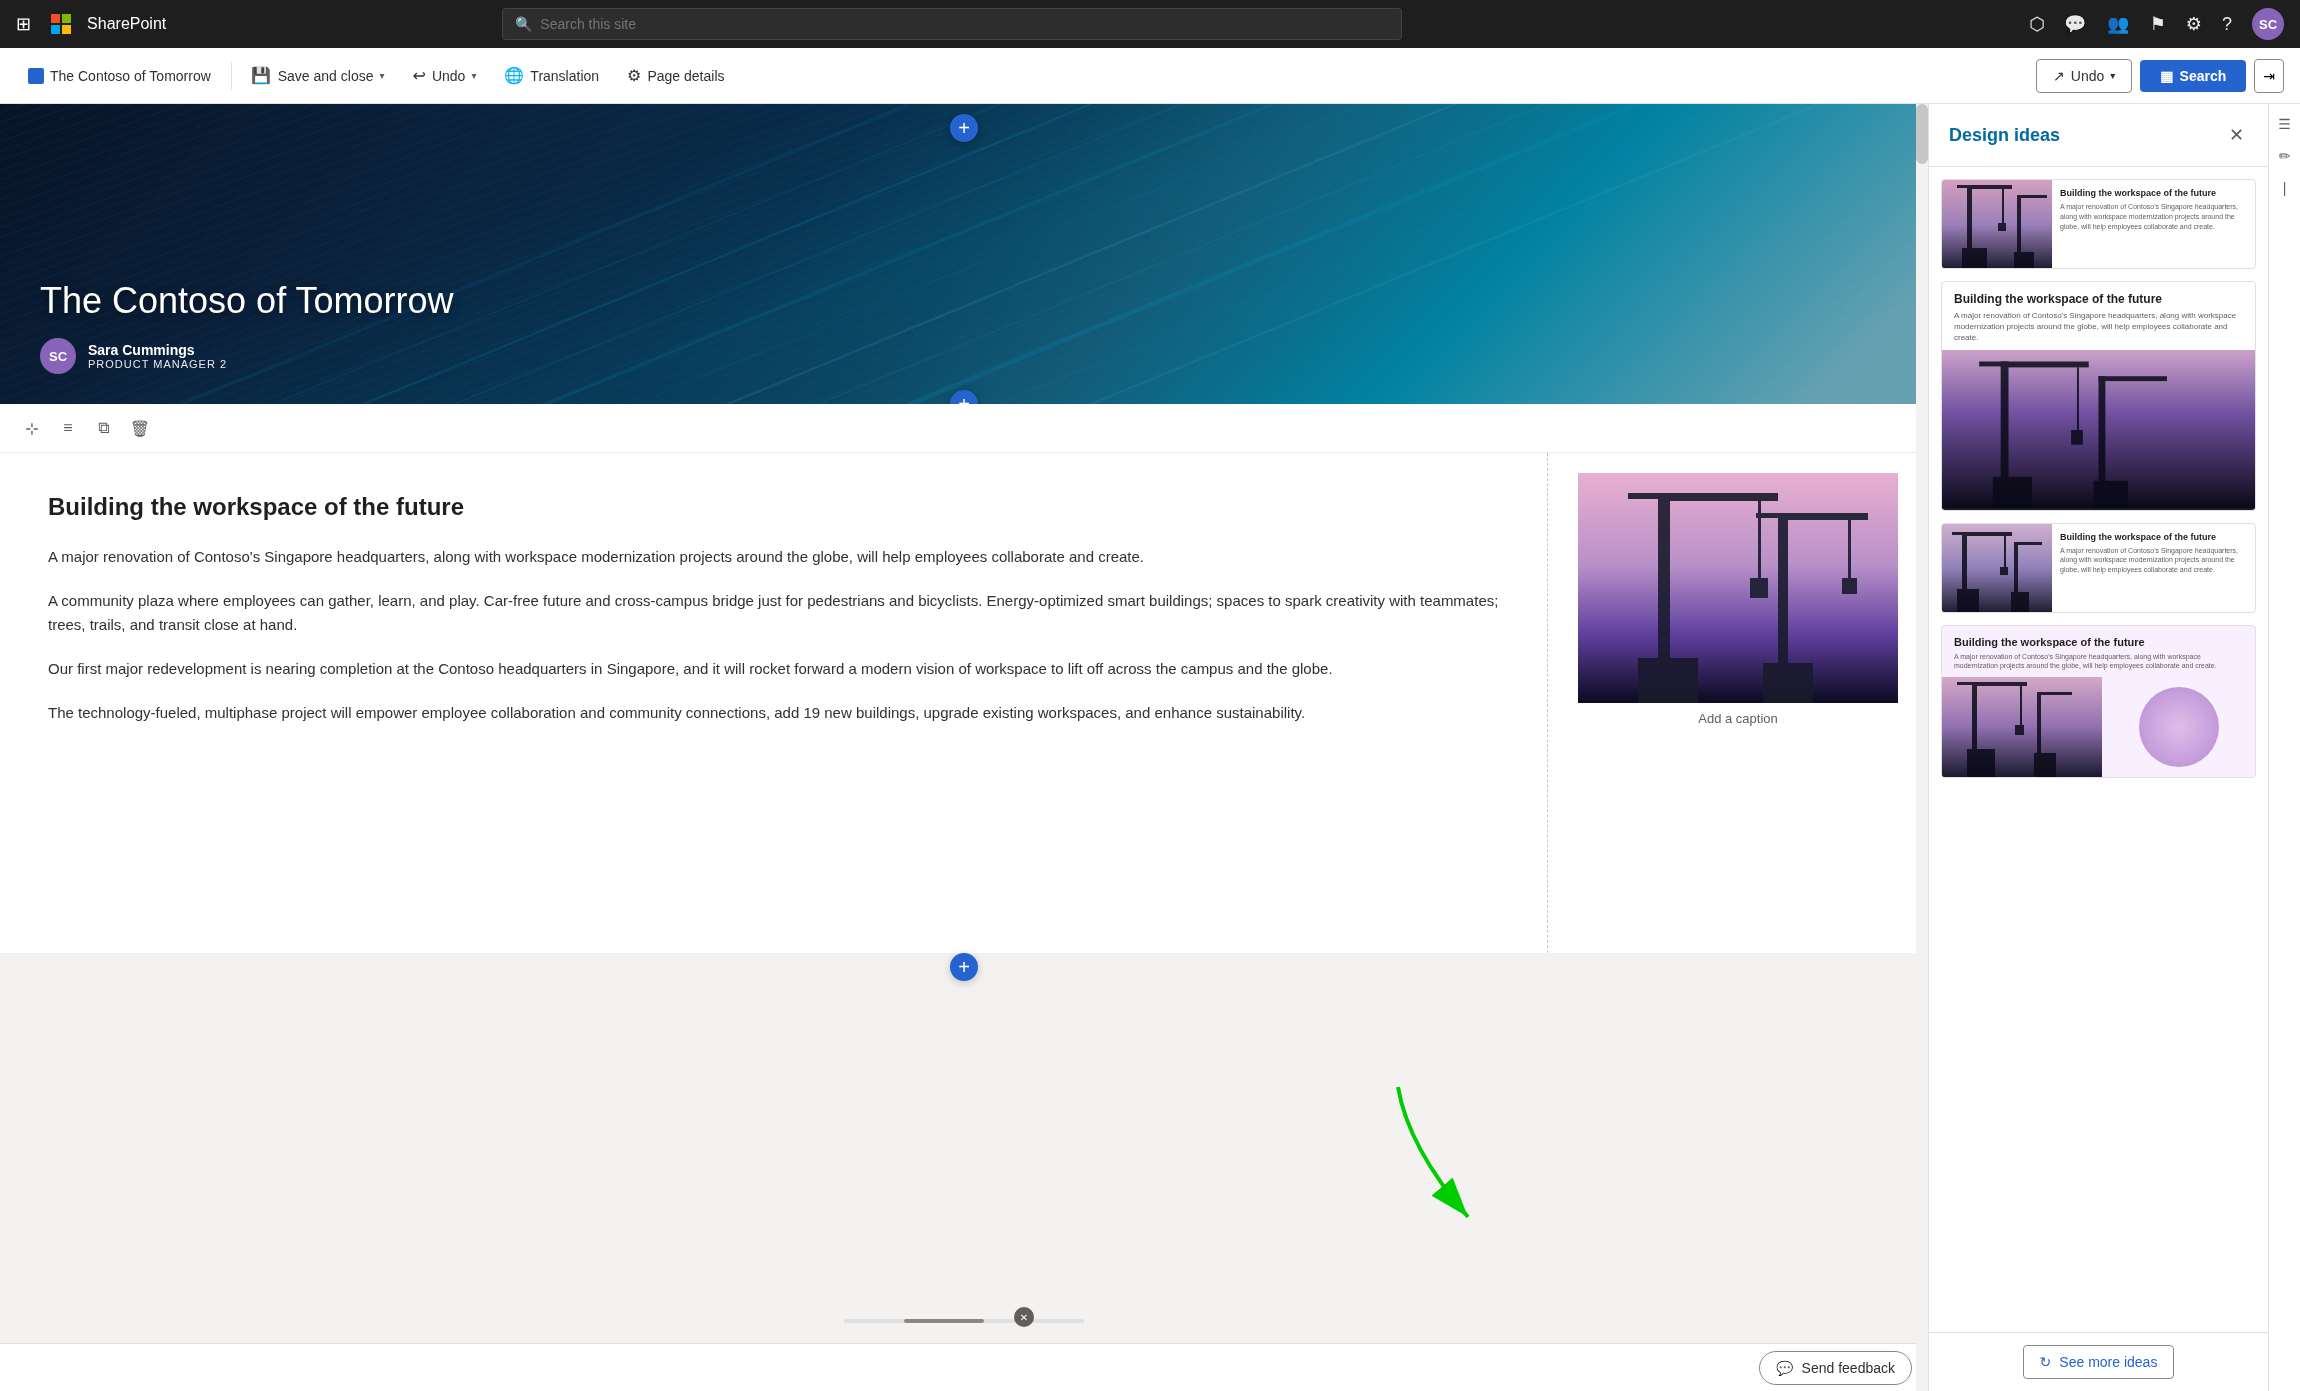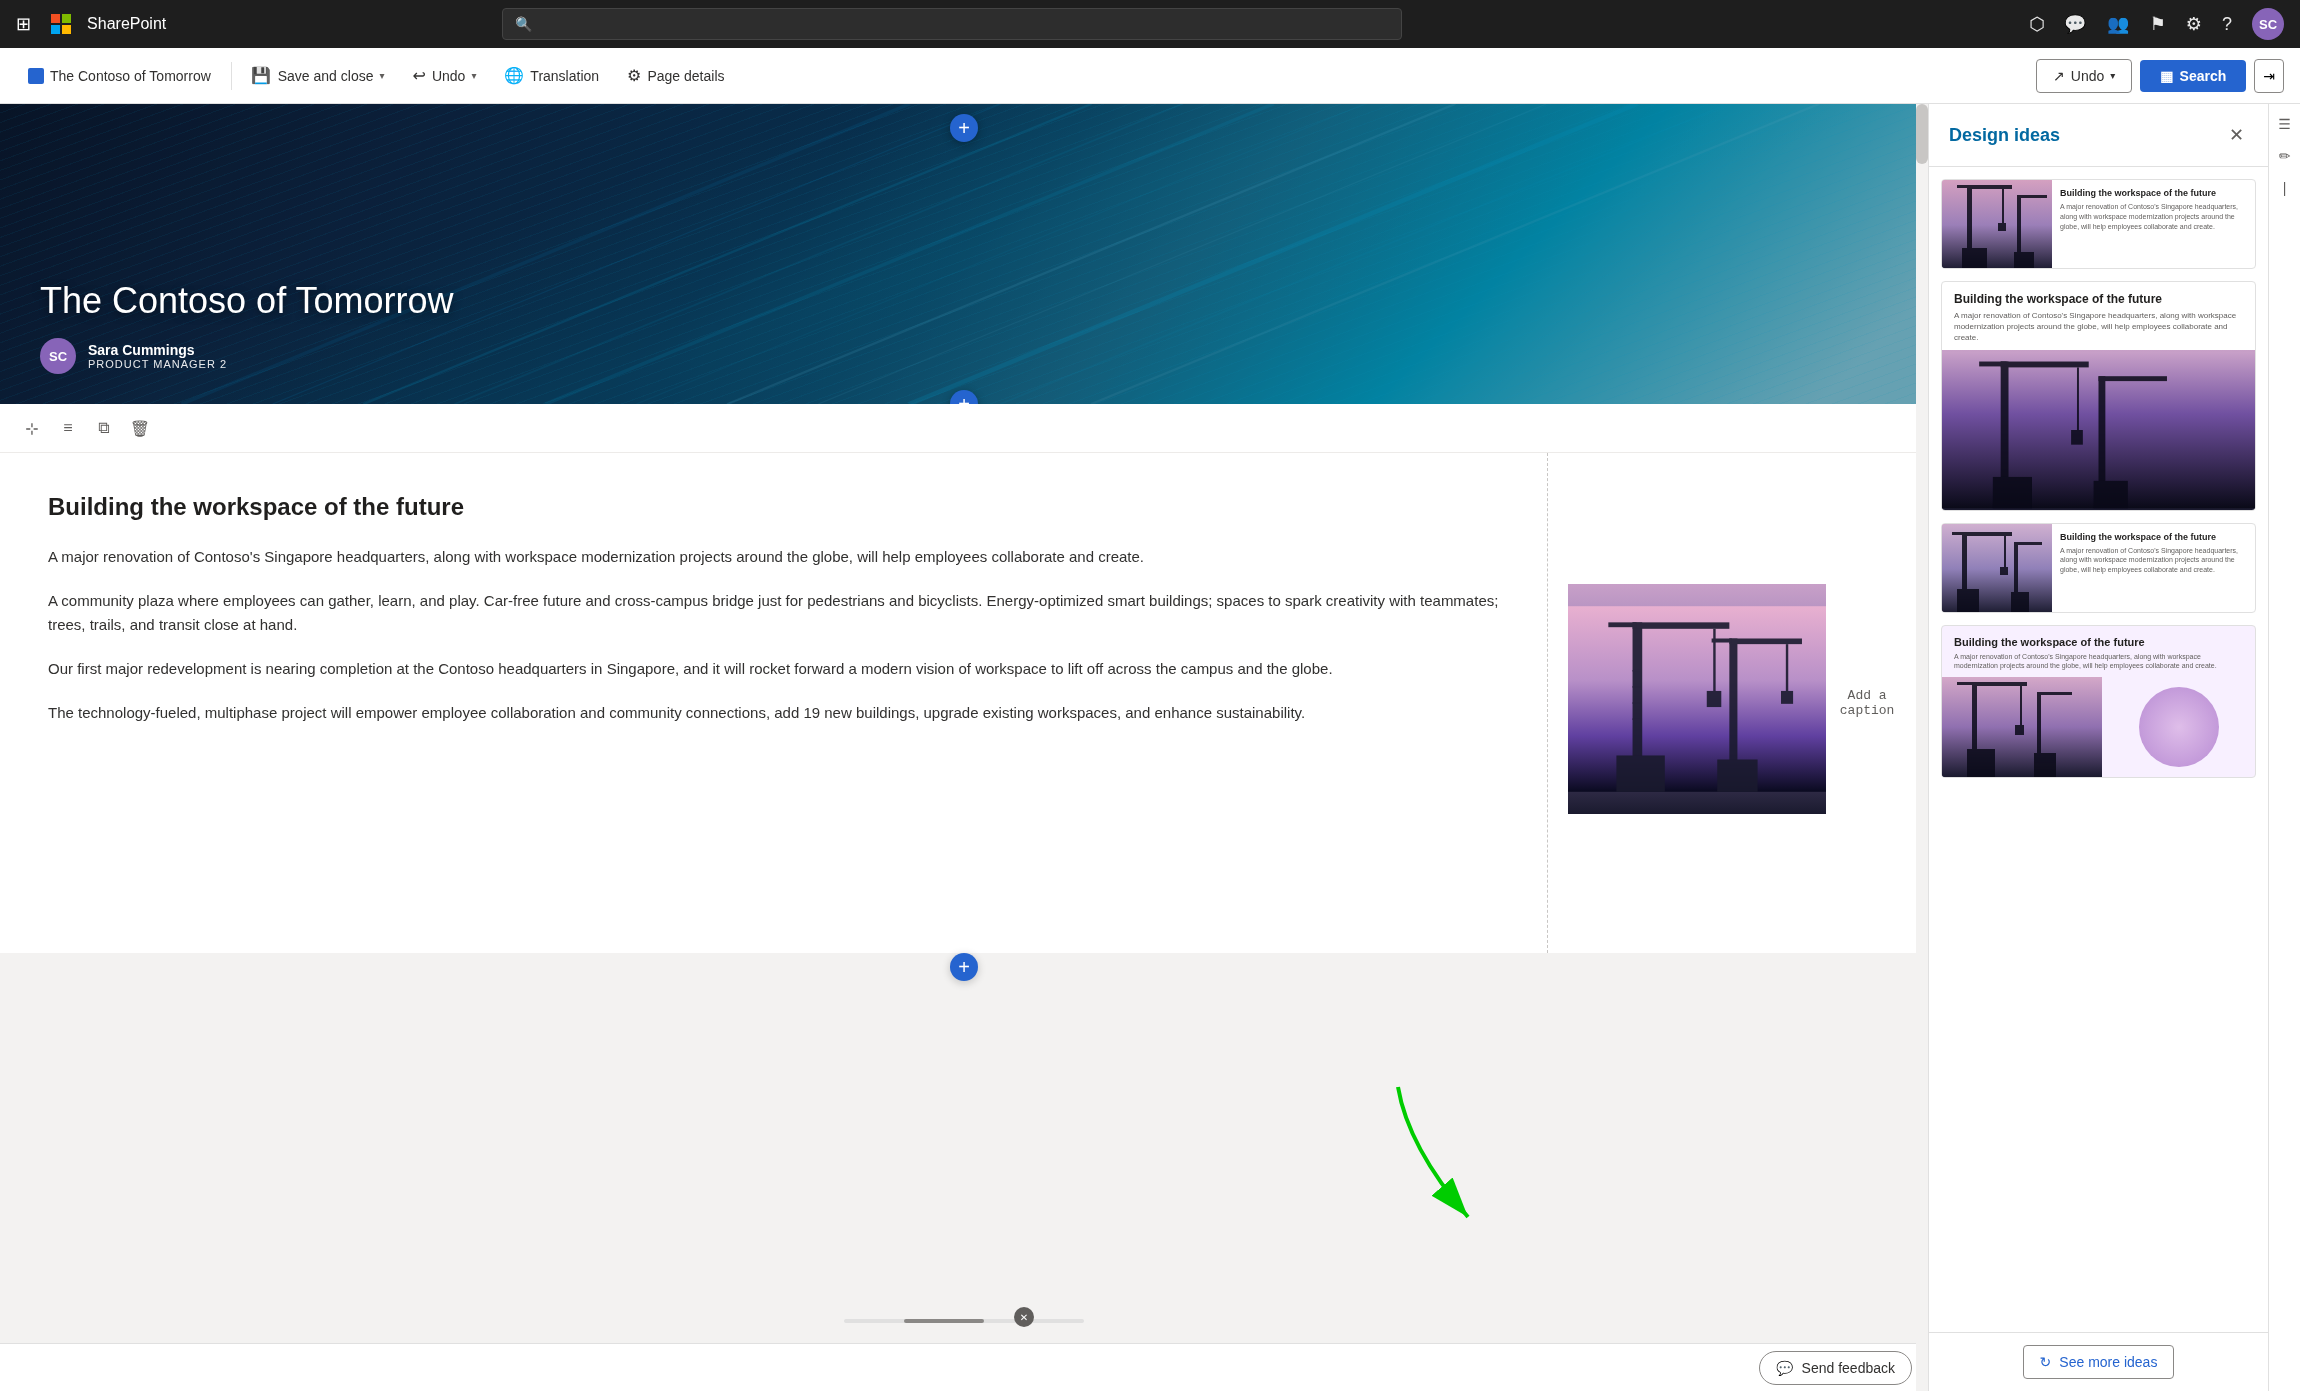--- a/index.html
+++ b/index.html
@@ -135,22 +135,22 @@
     }
     .content-left {
       flex: 1;
       padding: 40px 48px;
       border-right: 1px dashed #c8c6c4;
     }
     .content-right {
       width: 380px;
       padding: 20px;
       display: flex;
-      align-items: center;
-      font-family: Liberation Mono, monospace;
+      flex-direction: column;
+      align-items: center;
     }
     .content-title {
       font-size: 24px;
       font-weight: 600;
       color: #201f1e;
       margin-bottom: 24px;
     }
     .content-body {
       font-size: 15px;
       line-height: 1.6;
@@ -404,20 +404,21 @@
     <div class="logo-grid">
       <div class="logo-square logo-red"></div>
       <div class="logo-square logo-green"></div>
       <div class="logo-square logo-blue"></div>
       <div class="logo-square logo-yellow"></div>
     </div>
   </div>
   <span class="nav-brand">SharePoint</span>
   <div class="nav-search">
     <span class="nav-search-icon">🔍</span>
+    <input type="text" placeholder="Search this site" style="">
   </div>
   <div class="nav-actions">
     <span class="nav-icon-btn" title="Copilot">⬡</span>
     <span class="nav-icon-btn">💬</span>
     <span class="nav-icon-btn">👥</span>
     <span class="nav-icon-btn">⚑</span>
     <span class="nav-icon-btn">⚙</span>
     <span class="nav-icon-btn">?</span>
     <div class="nav-avatar">SC</div>
   </div>

